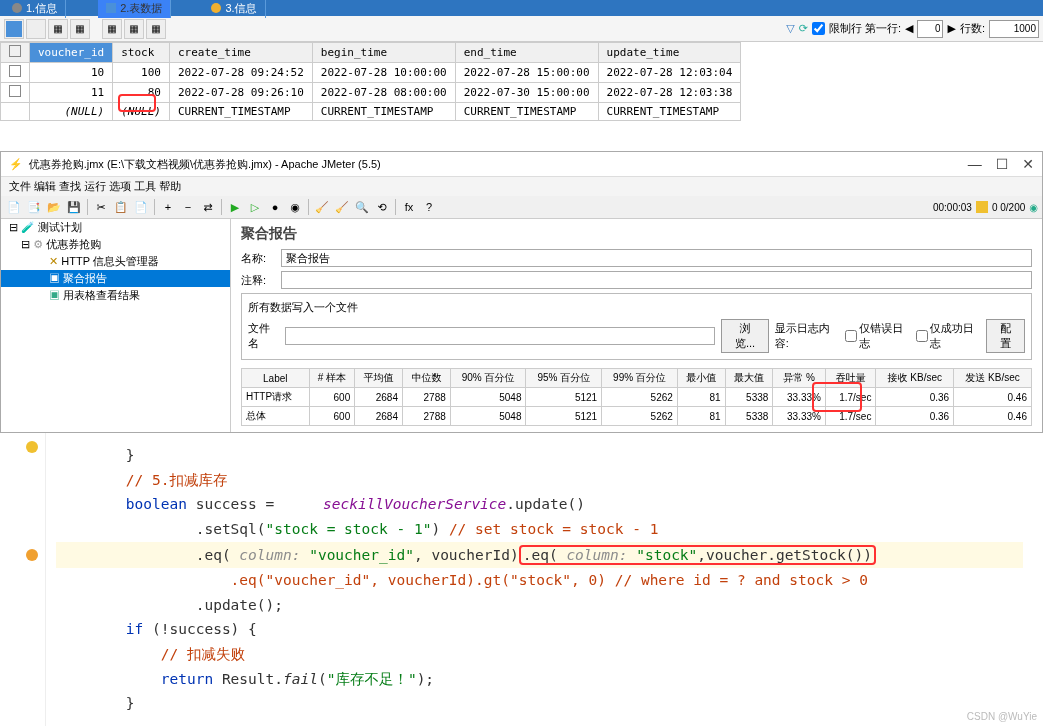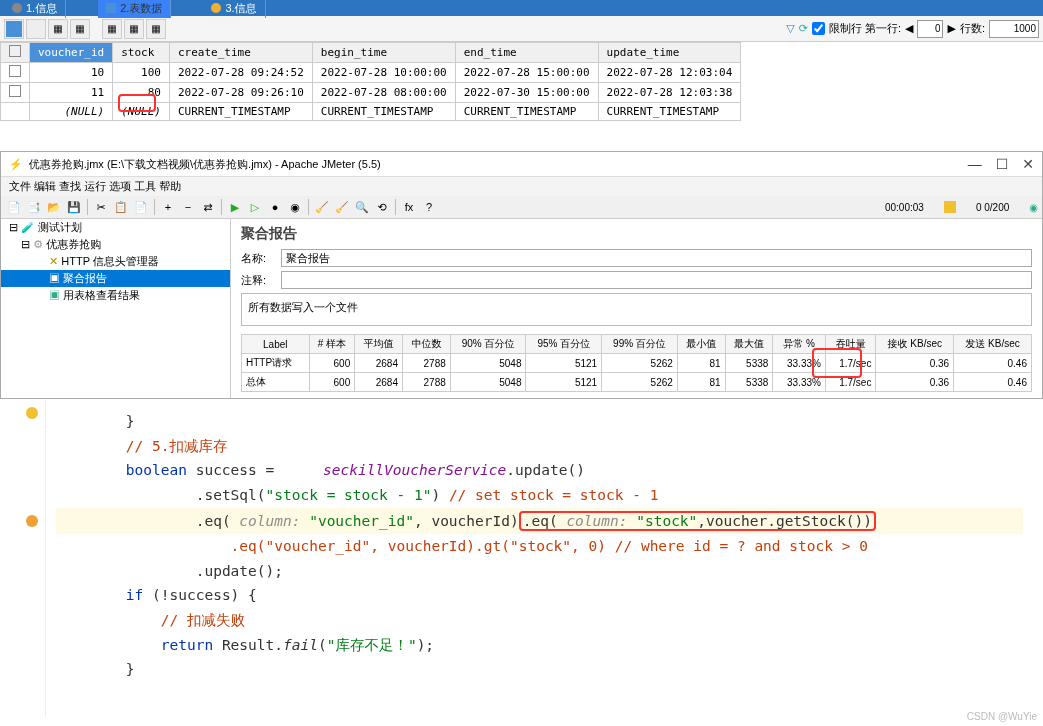--- a/index.html
+++ b/index.html
@@ -20,21 +20,21 @@
 .data-grid td { border: 1px solid #ccc; padding: 2px 8px; }
 .sel-col { background: #4a90d9 !important; color: #fff; }
 .chk { width: 12px; height: 12px; border: 1px solid #888; display: inline-block; }
 .jm-window { border: 1px solid #aaa; margin-top: 30px; background: #f4f4f4; }
 .jm-title { display: flex; align-items: center; padding: 4px 8px; background: #fff; border-bottom: 1px solid #ddd; }
 .jm-title-icons { margin-left: auto; display: flex; gap: 14px; font-size: 14px; color: #444; }
 .jm-menu { padding: 2px 8px; background: #f4f4f4; font-size: 11px; }
 .jm-tb { display: flex; align-items: center; padding: 2px 4px; gap: 2px; border-bottom: 1px solid #ccc; background: #f0f0f0; }
 .jm-tb-btn { width: 18px; height: 18px; display: flex; align-items: center; justify-content: center; font-size: 11px; }
 .jm-tb-sep { width: 1px; height: 16px; background: #bbb; margin: 0 2px; }
-.jm-tb-right { margin-left: auto; display: flex; align-items: center; gap: 20px; font-size: 10px; }
+.jm-tb-right { margin-left: auto; display: flex; align-items: center; gap: 4px; font-size: 10px; }
 .warn-ico { width: 12px; height: 12px; background: #f0c030; display: inline-block; }
 .jm-body { display: flex; }
 .jm-tree { width: 230px; border-right: 1px solid #ccc; font-size: 11px; background: #fff; }
 .tree-line { padding: 1px 0 1px 8px; white-space: nowrap; }
 .tree-line.sel { background: #0078d7; color: #fff; }
 .jm-main { flex: 1; padding: 6px 10px; background: #fff; }
 .jm-h { font-size: 14px; font-weight: bold; margin-bottom: 6px; color: #444; }
 .form-row { display: flex; align-items: center; margin-bottom: 4px; font-size: 11px; }
 .form-row label { width: 40px; }
 .form-row input[type=text] { flex: 1; border: 1px solid #aaa; height: 18px; font-size: 11px; padding: 0 4px; }
@@ -206,20 +206,35 @@
       <div class="form-row">
           <label>名称:</label>
           <input type="text" value="聚合报告" style="">
         </div>
       <div class="form-row">
           <label>注释:</label>
           <input type="text" style="">
         </div>
       <div class="group-box">
         <div class="legend">所有数据写入一个文件</div>
+        <div class="file-row">
+          <span>文件名</span>
+          <input type="text" style="">
+          <button class="btn">浏览...</button>
+          <span>显示日志内容:</span>
+          <label class="chk-lbl">
+              <input type="checkbox" style="">
+              <span>仅错误日志</span>
+            </label>
+          <label class="chk-lbl">
+              <input type="checkbox" style="">
+              <span>仅成功日志</span>
+            </label>
+          <button class="btn">配置</button>
+        </div>
       </div>
       <div style="position:relative">
       <table class="agg-table">
         <thead>
               <tr>
           <th>Label</th>
           <th># 样本</th>
           <th>平均值</th>
           <th>中位数</th>
           <th>90% 百分位</th>

